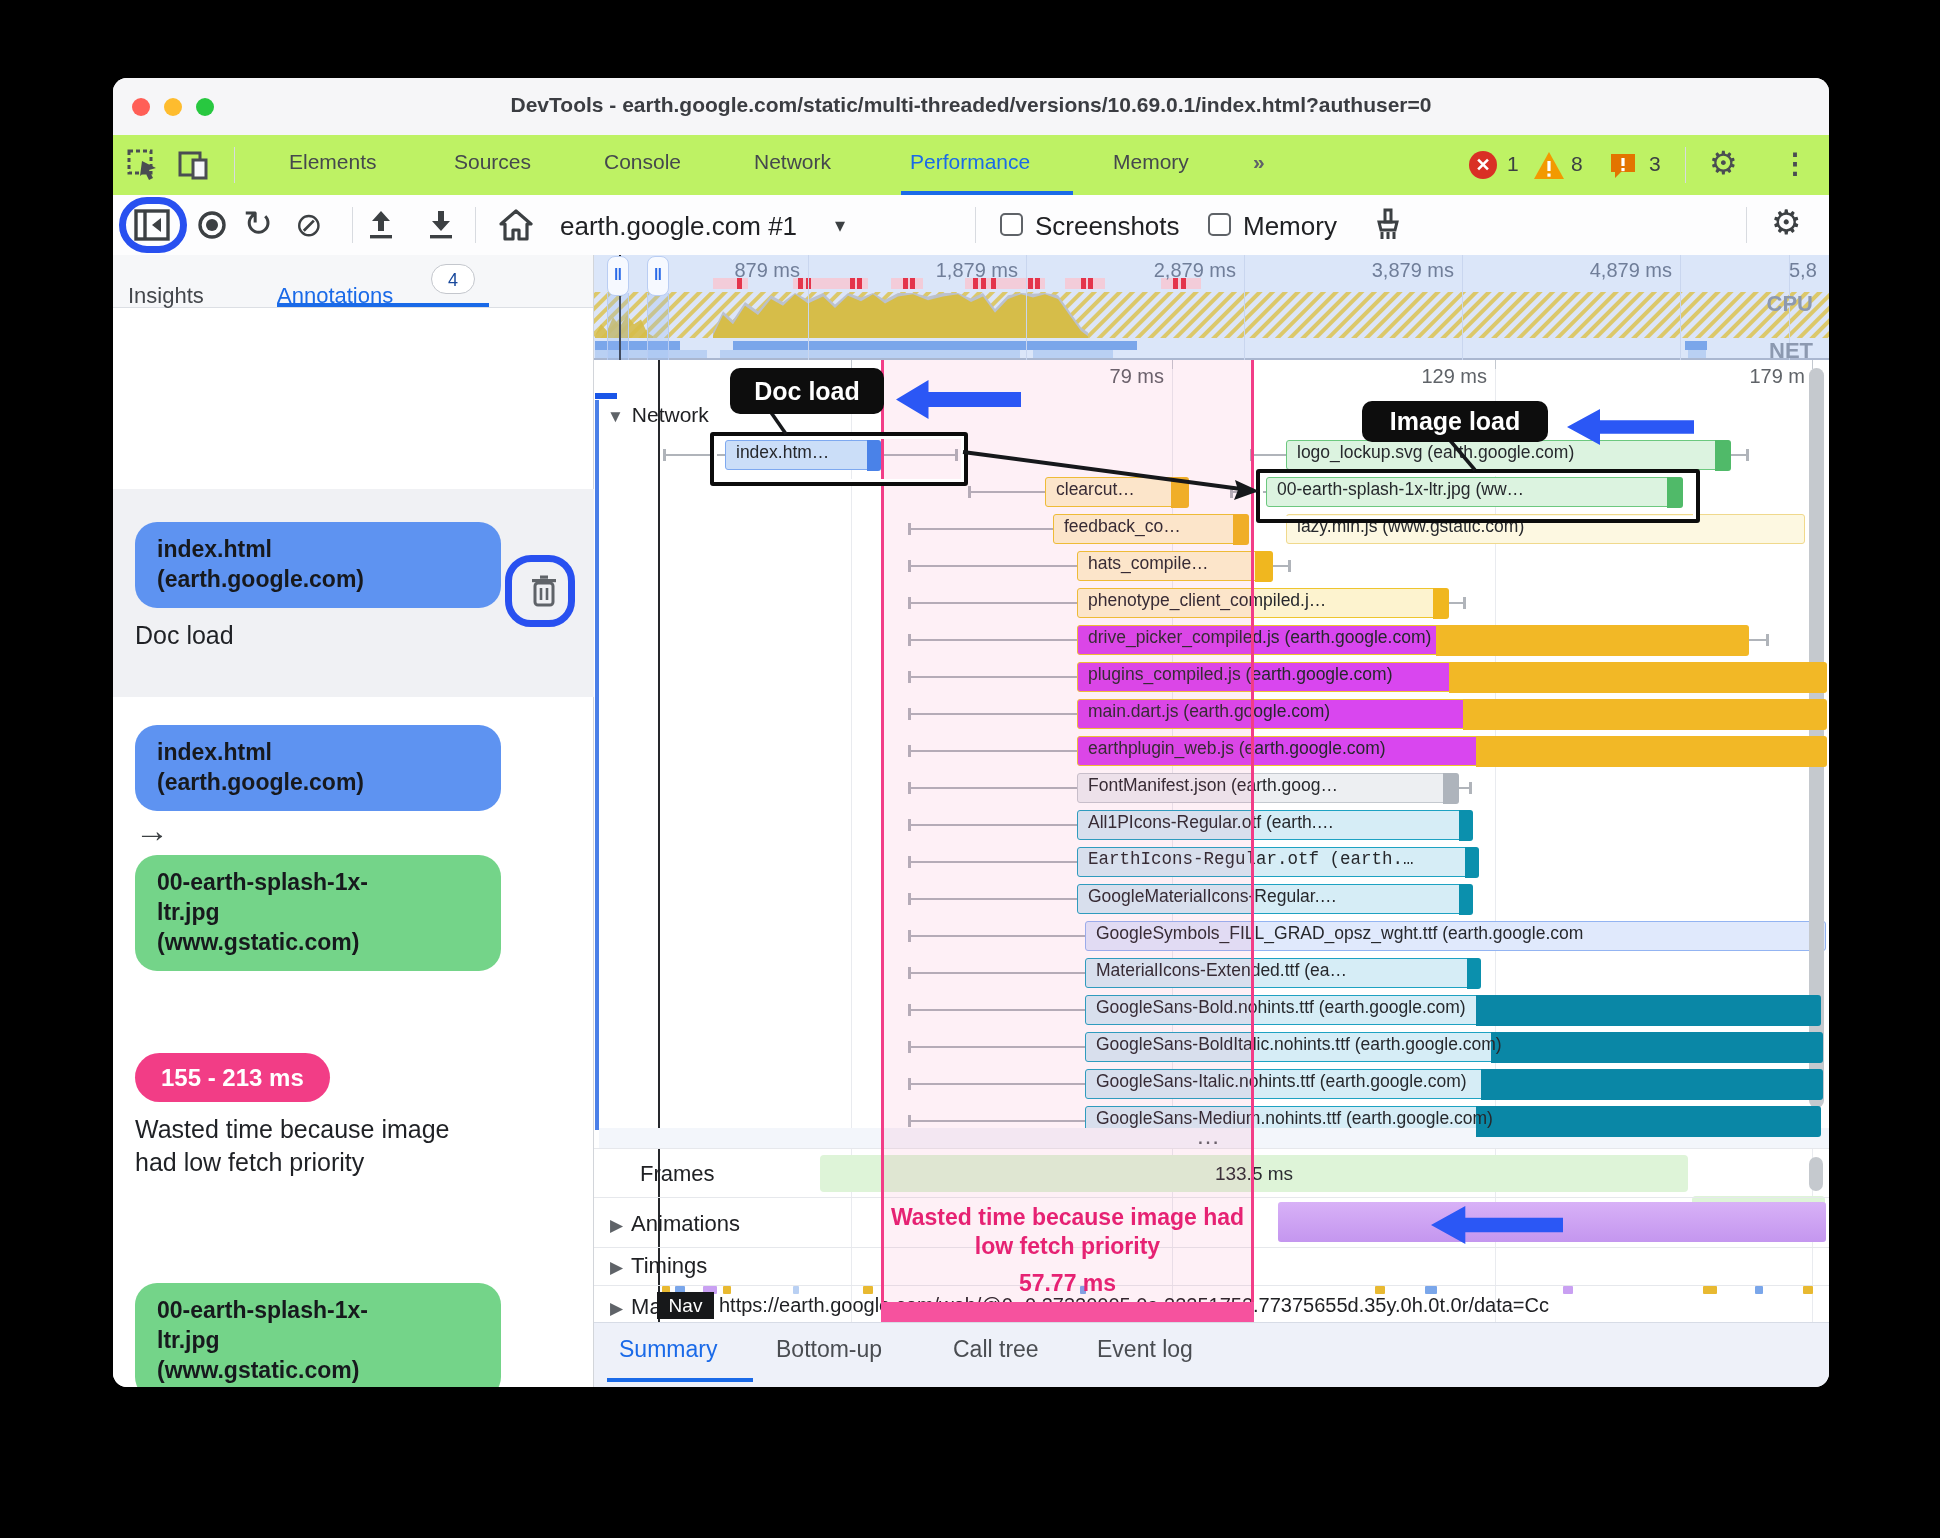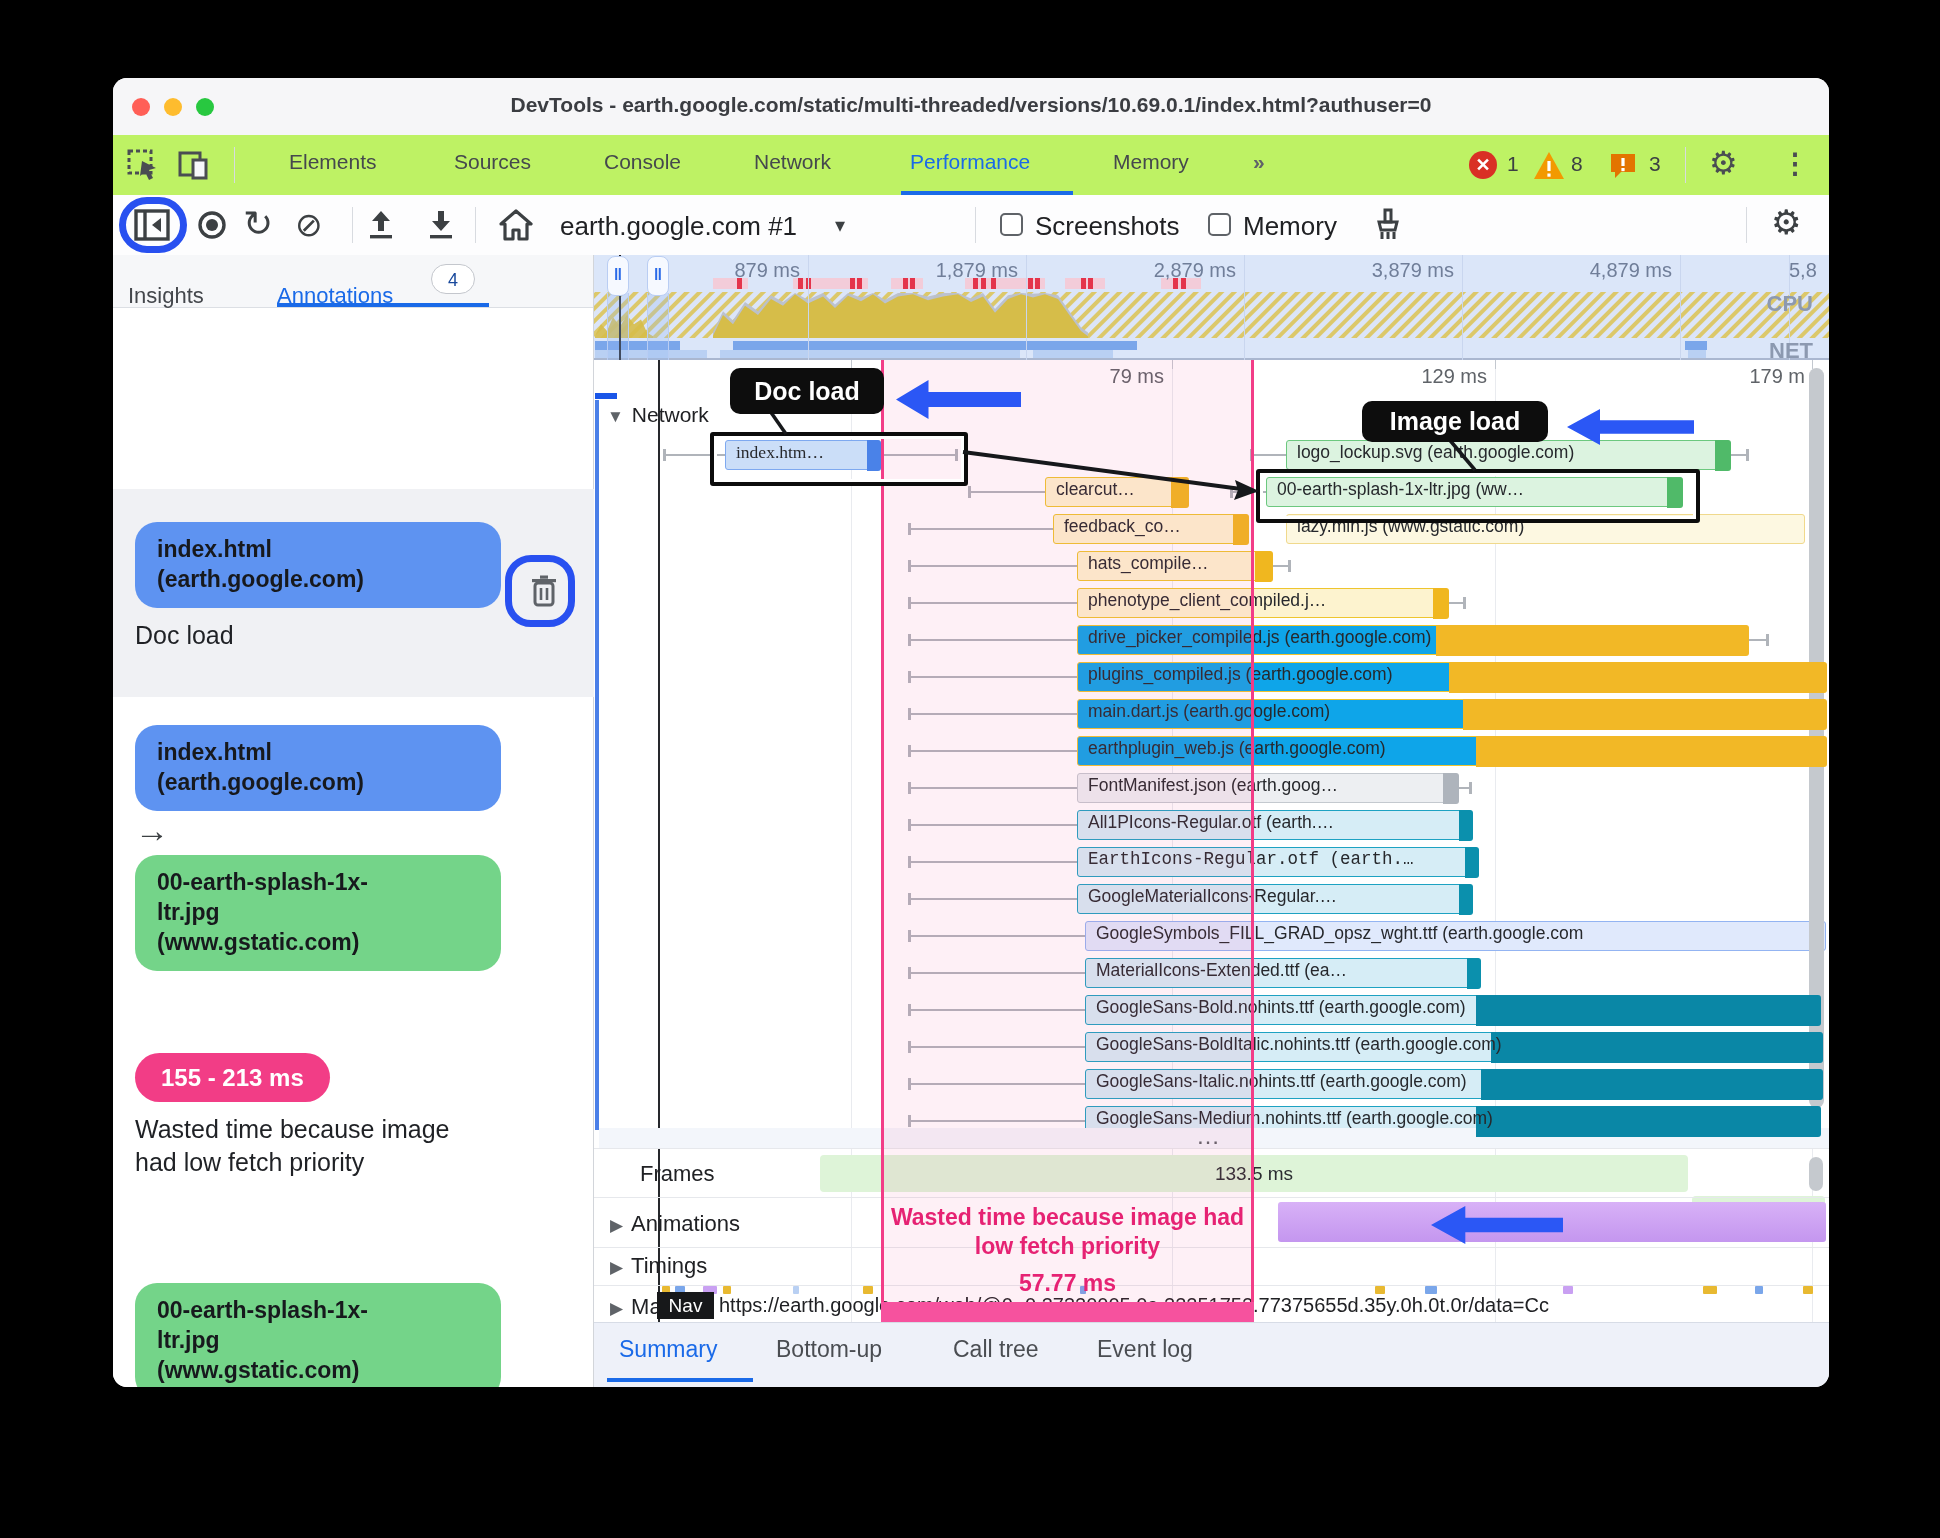--- a/index.html
+++ b/index.html
@@ -44,21 +44,21 @@
   .gline{position:absolute;width:1px;background:#e9ebef;}
   .handle{position:absolute;width:22px;height:40px;background:#f6f9ff;border:1.5px solid #b9cdf3;border-radius:8px;
           box-sizing:border-box;color:#2a6ae8;font-weight:bold;font-size:17px;text-align:center;line-height:36px;}
   .stem{position:absolute;width:22px;background:rgba(150,185,245,0.28);border-left:1.5px solid #b9cdf3;border-right:1.5px solid #b9cdf3;box-sizing:border-box;}
   .wbar{position:absolute;height:30px;border-radius:3px;box-sizing:border-box;}
   .wbar .lbl{position:absolute;left:10px;top:1px;font-size:17.5px;color:#26282c;white-space:nowrap;z-index:3;}
   .seg{position:absolute;top:-1.5px;bottom:-1.5px;right:-1.5px;border-radius:0 3px 3px 0;z-index:1;}
   .t-doc{background:#cbdef8;border:1.5px solid #7ea9f0;}      .c-doc{background:#4a82e8;}
   .t-img{background:#dcf3e0;border:1.5px solid #6cc87f;}      .c-img{background:#50ba69;}
   .t-js{background:#fdf3cf;border:1.5px solid #eec52e;}       .c-js{background:#f0b71f;}
-  .t-jsdl{background:#0ea5e9;border:1.5px solid #eec52e;text-decoration:underline;}     .c-jsdl{background:#f2b826;}
+  .t-jsdl{background:#d946ef;border:1.5px solid #eec52e;text-decoration:underline;}     .c-jsdl{background:#f2b826;}
   .t-jspale{background:#fdf8e1;border:1.5px solid #f0d98c;}
   .t-json{background:#edeff2;border:1.5px solid #c4c9cf;}     .c-json{background:#aeb4bc;}
   .t-font{background:#d6edf6;border:1.5px solid #1da2c2;}     .c-font{background:#0b90ad;}
   .t-fontdl{background:#d6edf6;border:1.5px solid #1da2c2;}   .c-fontdl{background:#0a87a6;}
   .t-sym{background:#e0e9fc;border:1.5px solid #93b4f2;}
   .wh{position:absolute;height:2px;background:#b0b4ba;}
   .wt{position:absolute;width:2.5px;height:12px;background:#b0b4ba;}
   .abox{position:absolute;border:4px solid #0c0c0c;border-radius:3px;box-shadow:inset 0 0 0 3px #fff;z-index:6;}
   .flag{position:absolute;background:#0d0d0d;color:#fff;font-weight:bold;font-size:25px;border-radius:10px;
         display:flex;align-items:center;justify-content:center;z-index:9;}
@@ -297,21 +297,21 @@
         <div class="rlabel" style="left: 1232px; top: 287px; width: 142px;">129 ms</div>
         <div class="rlabel" style="left: 1550px; top: 287px; width: 142px;">179 m</div>
         <div class="abs" style="left: 482px; top: 322px; width: 4px; height: 730px; background: rgb(74, 127, 232);"></div>
         <div class="abs" style="left: 482px; top: 315px; width: 22px; height: 6px; background: rgb(26, 86, 232);"></div>
         <div class="abs" style="left: 545px; top: 282px; width: 2px; height: 962px; background: rgb(38, 40, 44);"></div>
         <div class="trlabel" style="left: 494px; top: 325px; font-size: 21px;"><span class="disc">▼</span>Network</div>
         <div class="wh" style="left: 550px; top: 376px; width: 62px;"></div>
         <div class="wt" style="left: 550px; top: 371px;"></div>
         <div class="wh" style="left: 767px; top: 376px; width: 75px;"></div>
         <div class="wt" style="left: 842px; top: 371px;"></div>
-        <div class="wbar t-doc" style="left: 612px; top: 362px; width: 155px; font-family: Liberation Serif, serif;">
+        <div class="wbar t-doc" style="left: 612px; top: 362px; width: 155px;">
           <div class="seg c-doc" style="width: 14px;"></div>
           <div class="lbl">index.htm…</div>
         </div>
         <div class="wh" style="left: 1137px; top: 376px; width: 36px;"></div>
         <div class="wt" style="left: 1137px; top: 371px;"></div>
         <div class="wh" style="left: 1617px; top: 376px; width: 16px;"></div>
         <div class="wt" style="left: 1633px; top: 371px;"></div>
         <div class="wbar t-img" style="left: 1173px; top: 362px; width: 444px;">
           <div class="seg c-img" style="width: 16px;"></div>
           <div class="lbl">logo_lockup.svg (earth.google.com)</div>

